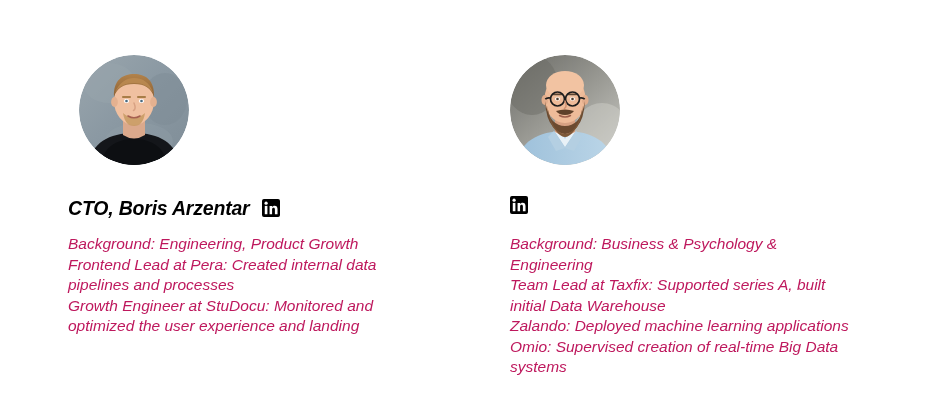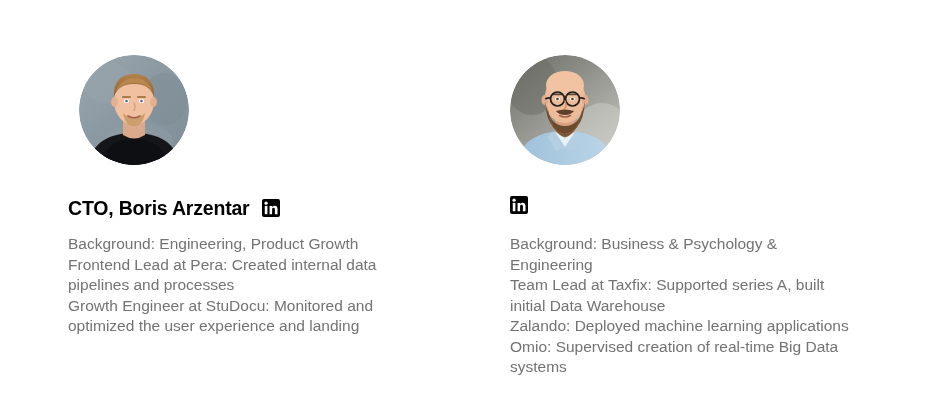--- a/index.html
+++ b/index.html
@@ -12,20 +12,21 @@
     background: #ffffff;
     font-family: "Liberation Sans", sans-serif;
     overflow: hidden;
   }
 
   .team-section {
     position: relative;
     width: 804px;
     height: 412px;
     box-sizing: border-box;
+    font-style: italic;
   }
 
   .profile-card {
     position: absolute;
     top: 0;
     width: 400px;
   }
   .profile-card.col-1 { left: 68px; }
   .profile-card.col-2 { left: 510px; }
 
@@ -70,21 +71,21 @@
   .linkedin-icon svg { display: block; width: 18px; height: 18px; }
 
   
   .bio {
     position: absolute;
     top: 234px;
     left: 0;
     width: 345px;
     font-size: 15.5px;
     line-height: 20.5px;
-    color: #737373;
+    color: #be185d;
     white-space: pre-wrap;
   }
   .profile-card.col-2 .bio { width: 350px; }
 </style>
 </head>
 <body>
 
 <div class="team-section">
 
   <div class="profile-card col-1">

